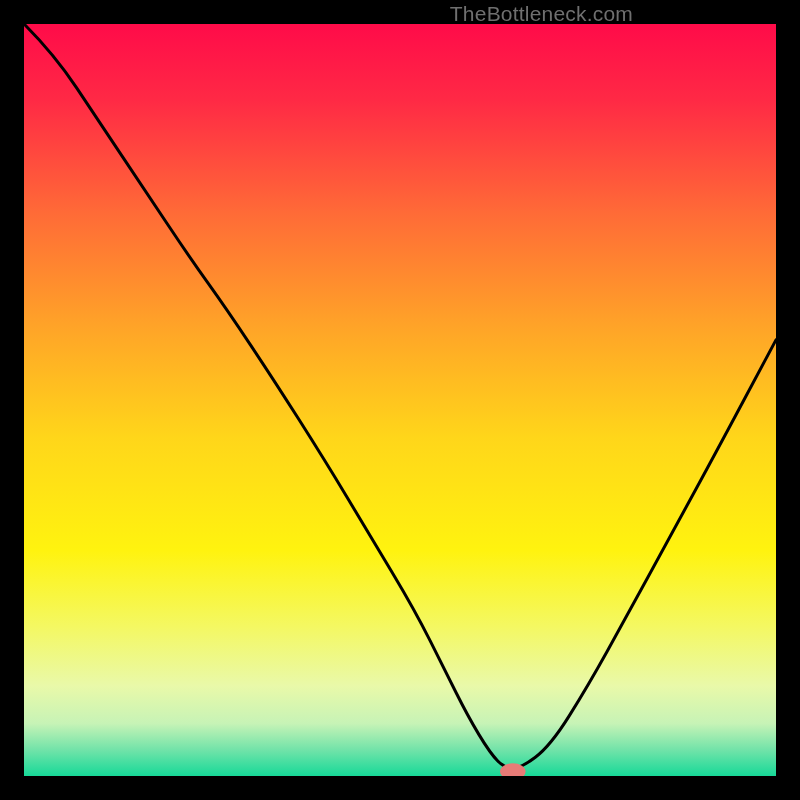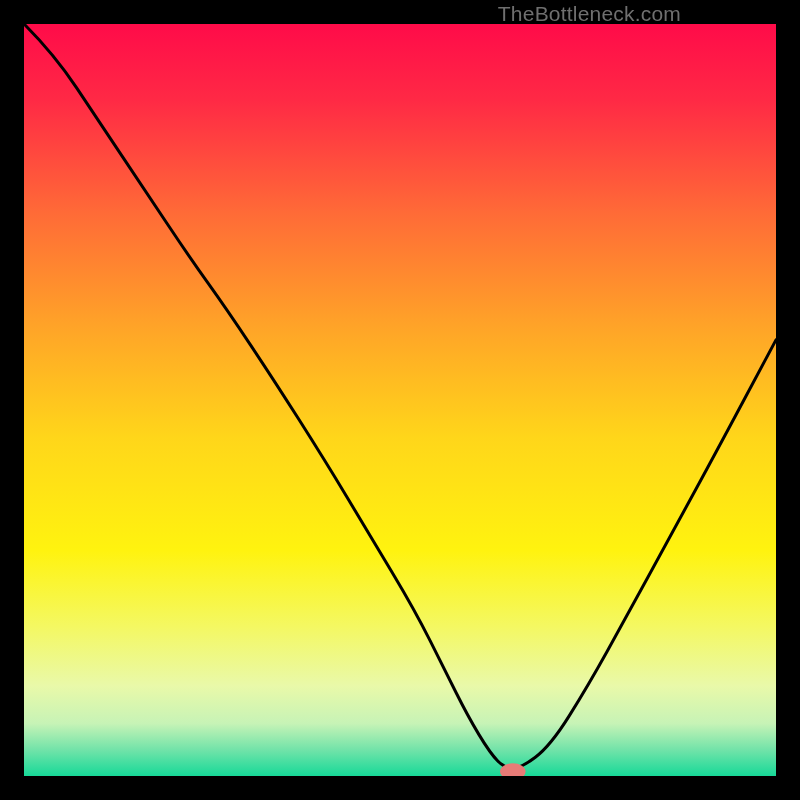--- a/index.html
+++ b/index.html
@@ -9,21 +9,20 @@
     height: 800px;
     background: #000;
     overflow: hidden;
     font-family: Arial, Helvetica, sans-serif;
   }
   .frame {
     position: relative;
     width: 639px;
     height: 800px;
     background: #000;
-    padding-left: 48px;
   }
   .plot-area {
     position: absolute;
     left: 24px;
     top: 24px;
     width: 752px;
     height: 752px;
   }
   .watermark {
     position: absolute;

